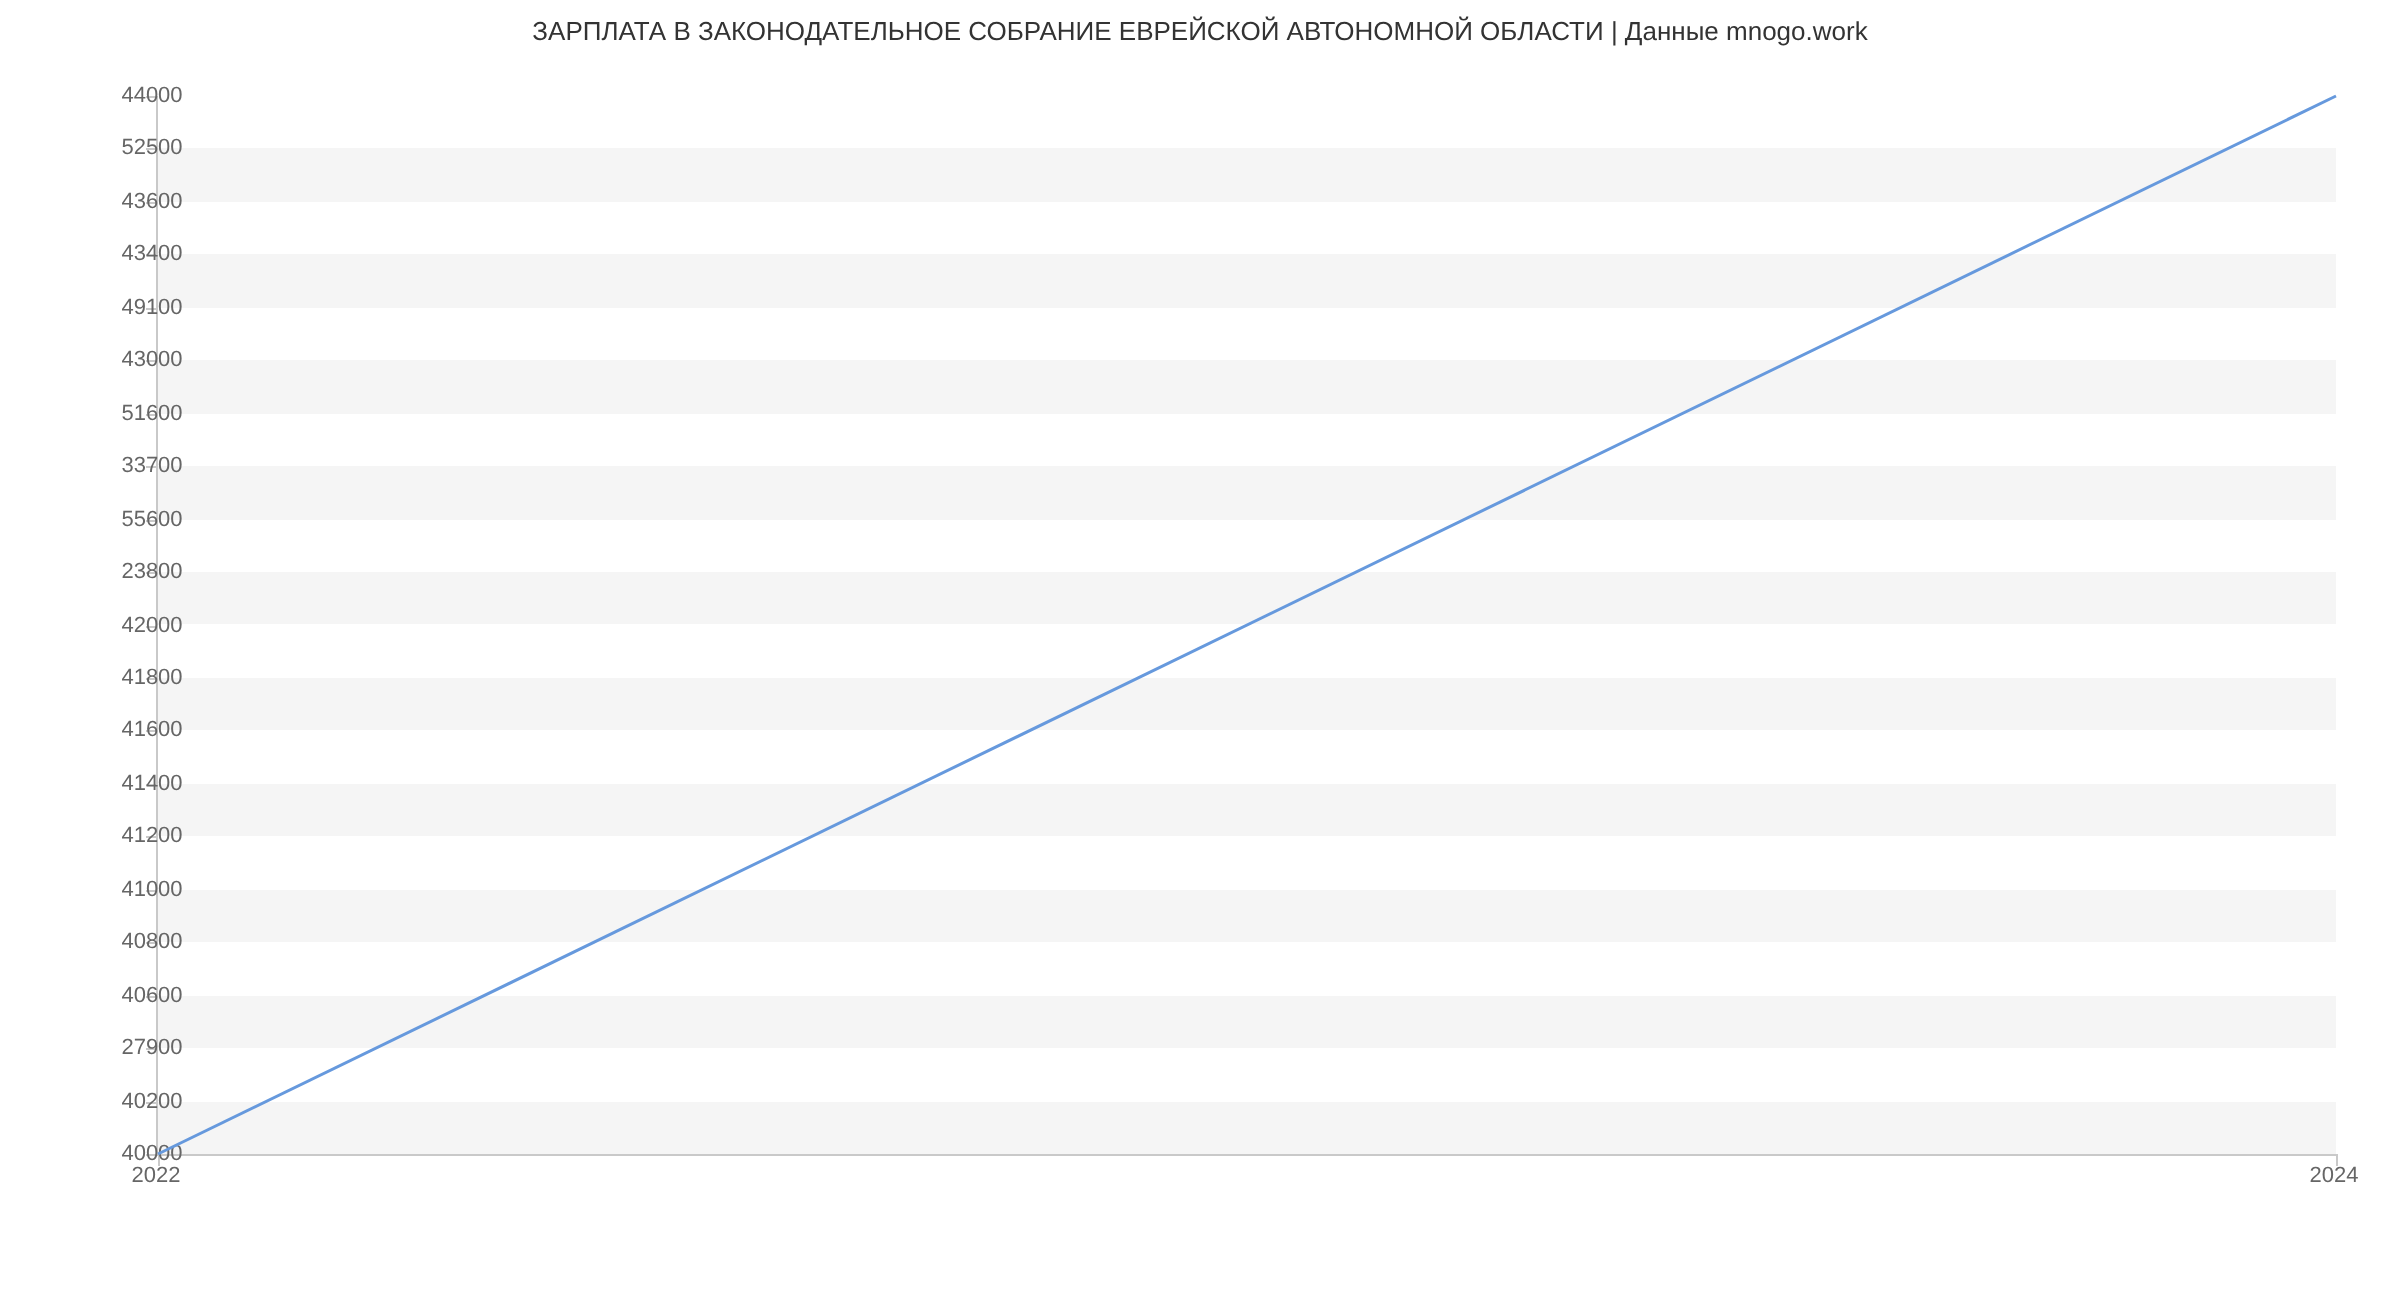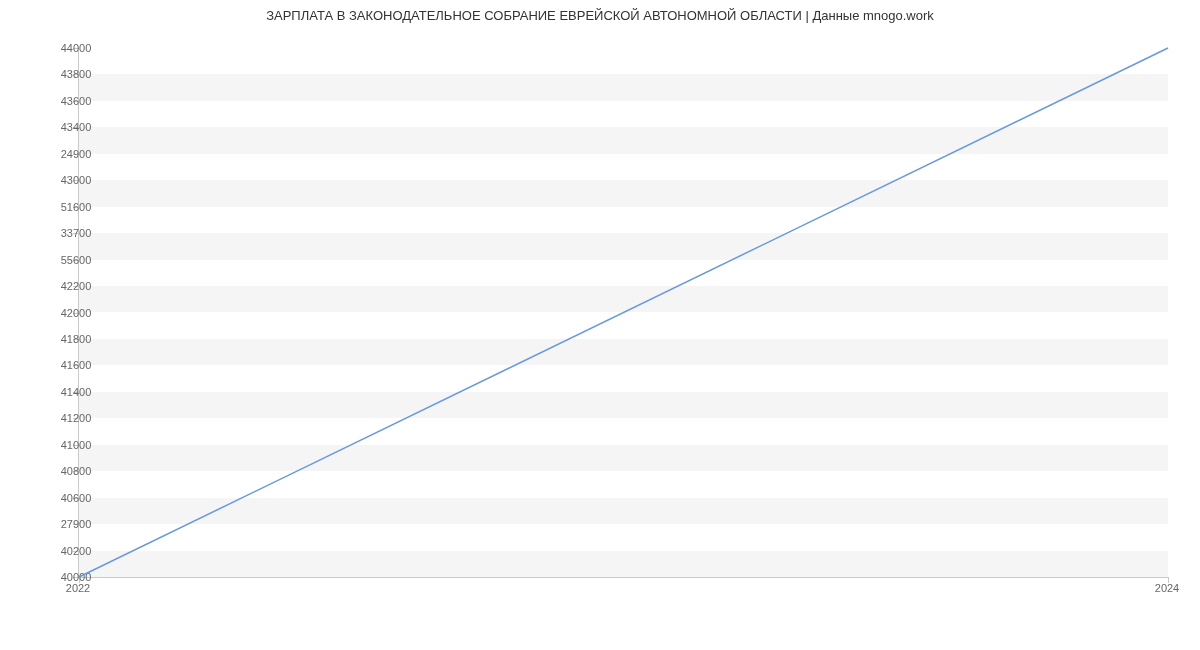--- a/index.html
+++ b/index.html
@@ -134,25 +134,25 @@
     <div class="y-label" style="top: 550.55px;">40200</div>
     <div class="y-label" style="top: 524.1px;">27900</div>
     <div class="y-label" style="top: 497.65px;">40600</div>
     <div class="y-label" style="top: 471.2px;">40800</div>
     <div class="y-label" style="top: 444.75px;">41000</div>
     <div class="y-label" style="top: 418.3px;">41200</div>
     <div class="y-label" style="top: 391.85px;">41400</div>
     <div class="y-label" style="top: 365.4px;">41600</div>
     <div class="y-label" style="top: 338.95px;">41800</div>
     <div class="y-label" style="top: 312.5px;">42000</div>
-    <div class="y-label" style="top: 286.05px;">42200</div>
+    <div class="y-label" style="top: 286.05px;">23800</div>
     <div class="y-label" style="top: 259.6px;">55600</div>
     <div class="y-label" style="top: 233.15px;">33700</div>
     <div class="y-label" style="top: 206.7px;">51600</div>
     <div class="y-label" style="top: 180.25px;">43000</div>
-    <div class="y-label" style="top: 153.8px;">24900</div>
+    <div class="y-label" style="top: 153.8px;">49100</div>
     <div class="y-label" style="top: 127.35px;">43400</div>
     <div class="y-label" style="top: 100.9px;">43600</div>
-    <div class="y-label" style="top: 74.45px;">43800</div>
+    <div class="y-label" style="top: 74.45px;">52500</div>
     <div class="y-label" style="top: 48px;">44000</div>
     <div class="x-label" style="left: 78px;">2022</div>
     <div class="x-label" style="left: 1167px;">2024</div>
   </div>
 
 </body></html>

